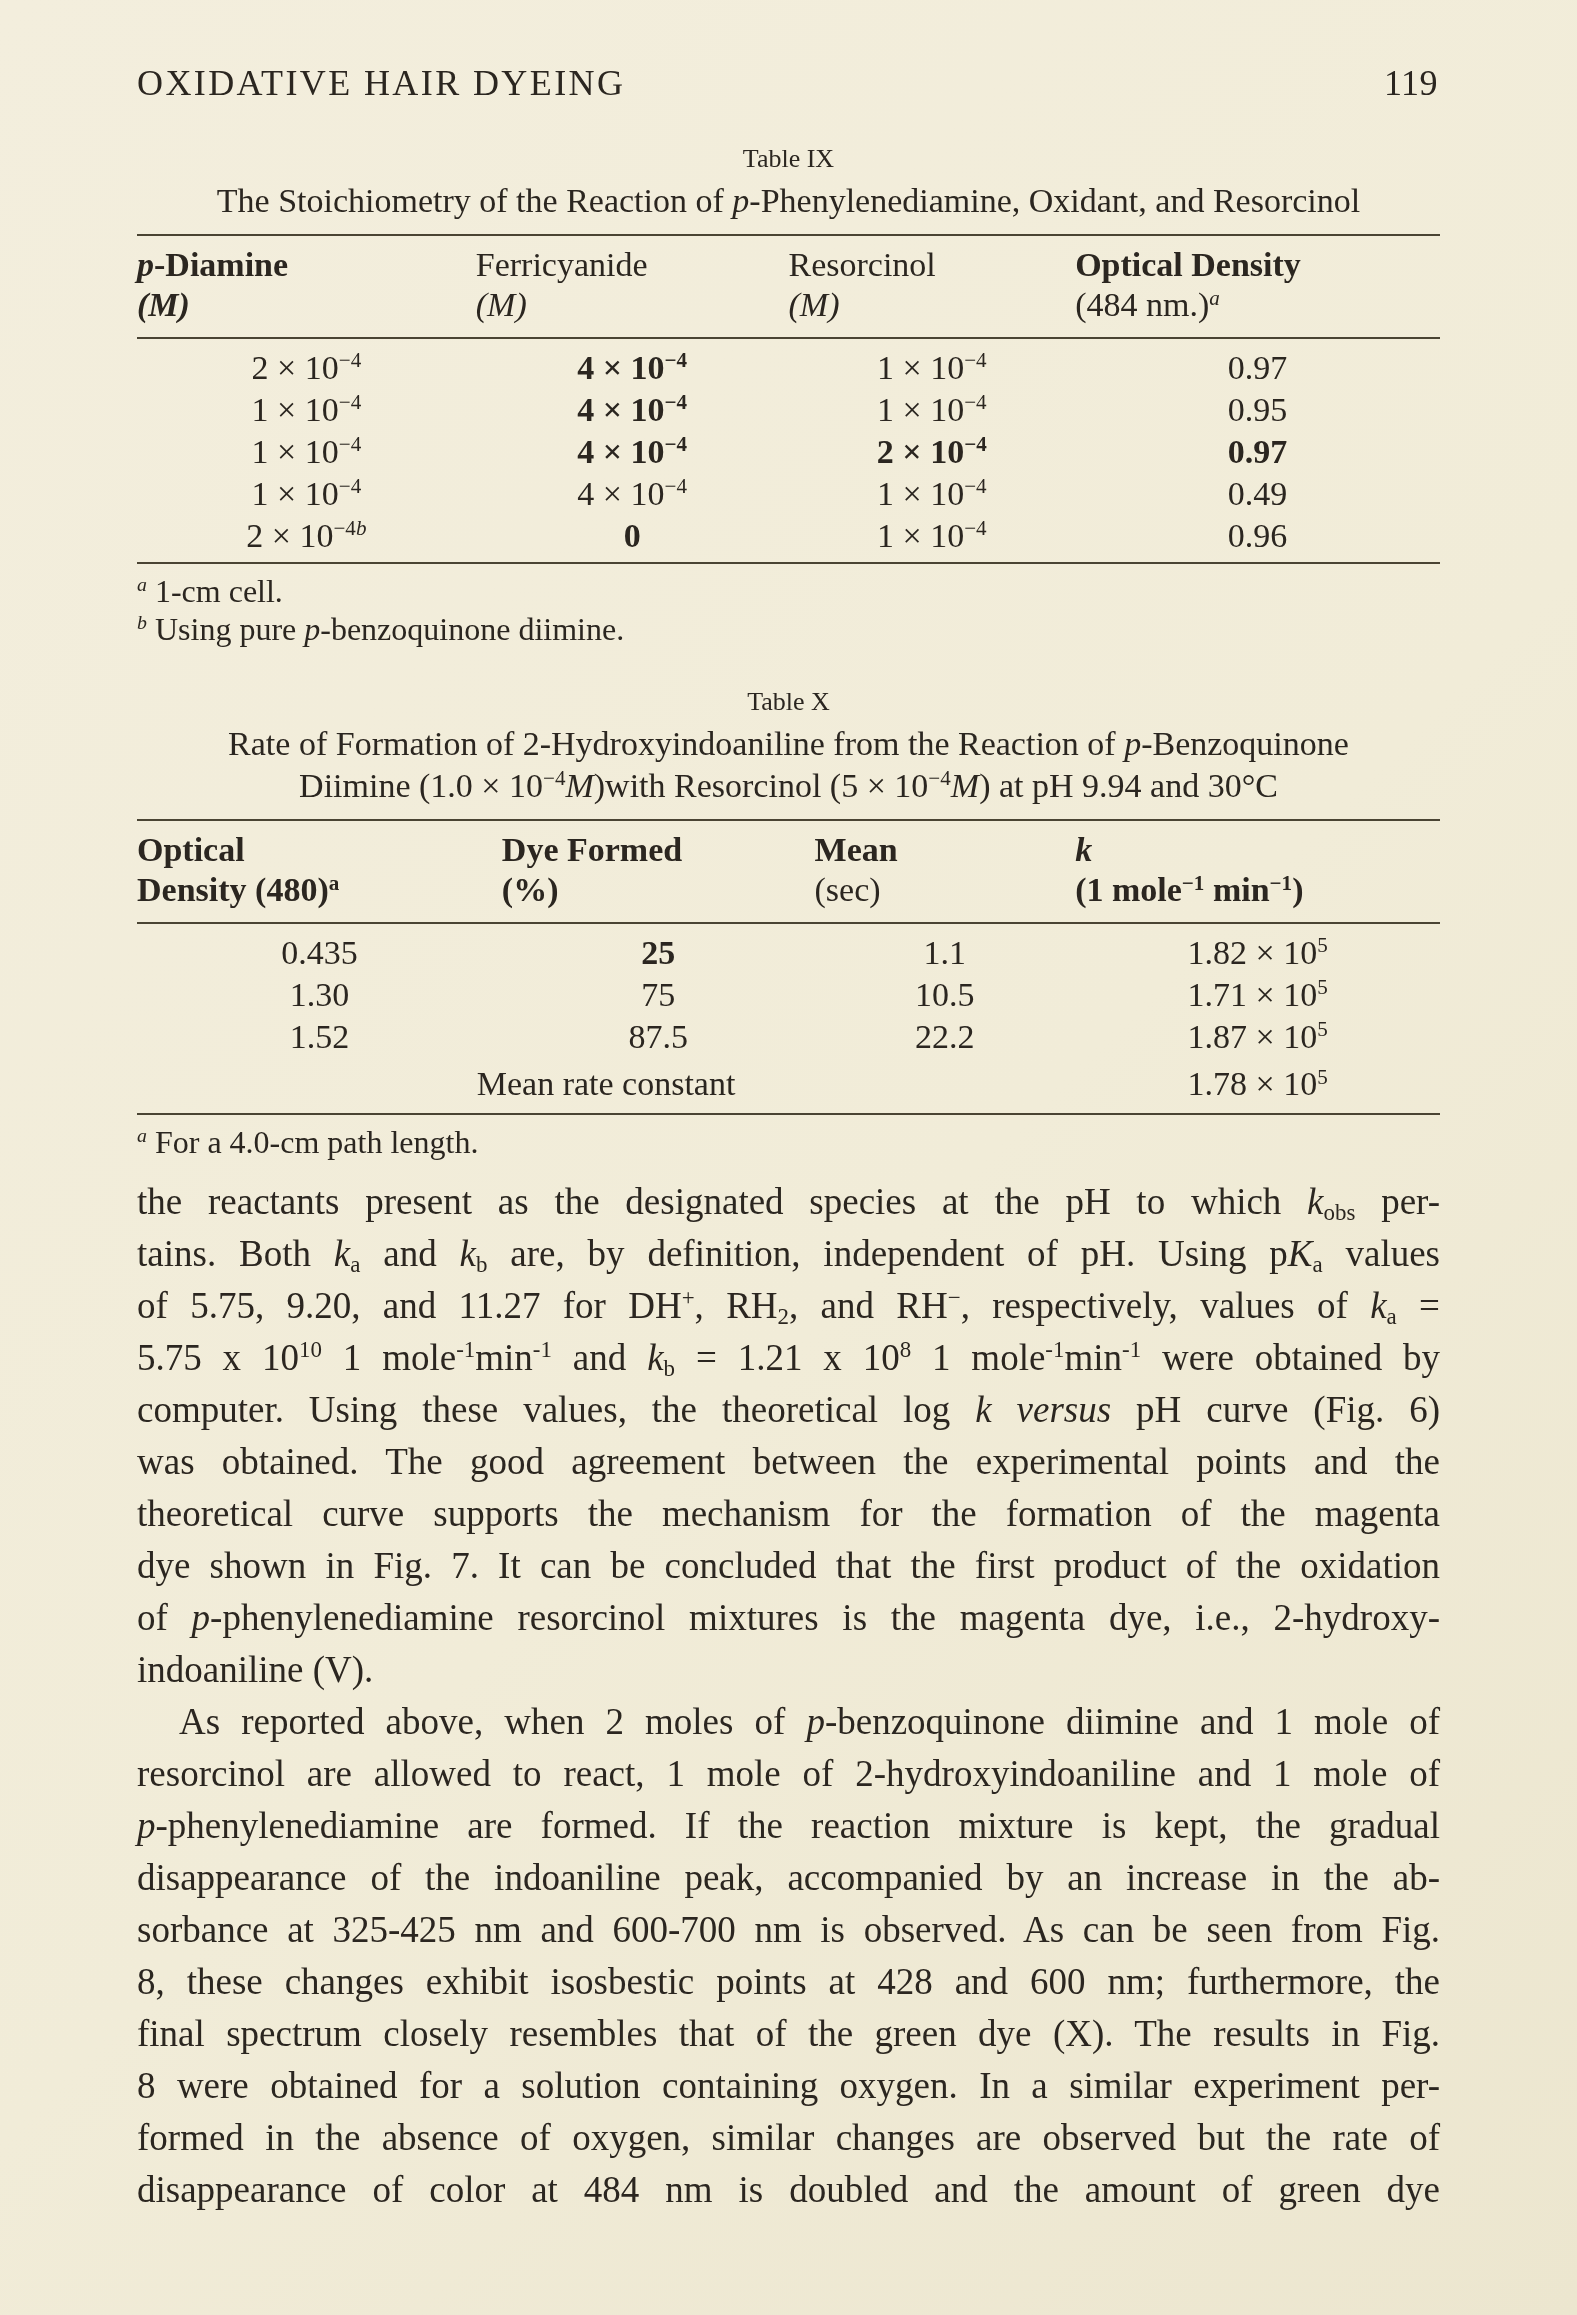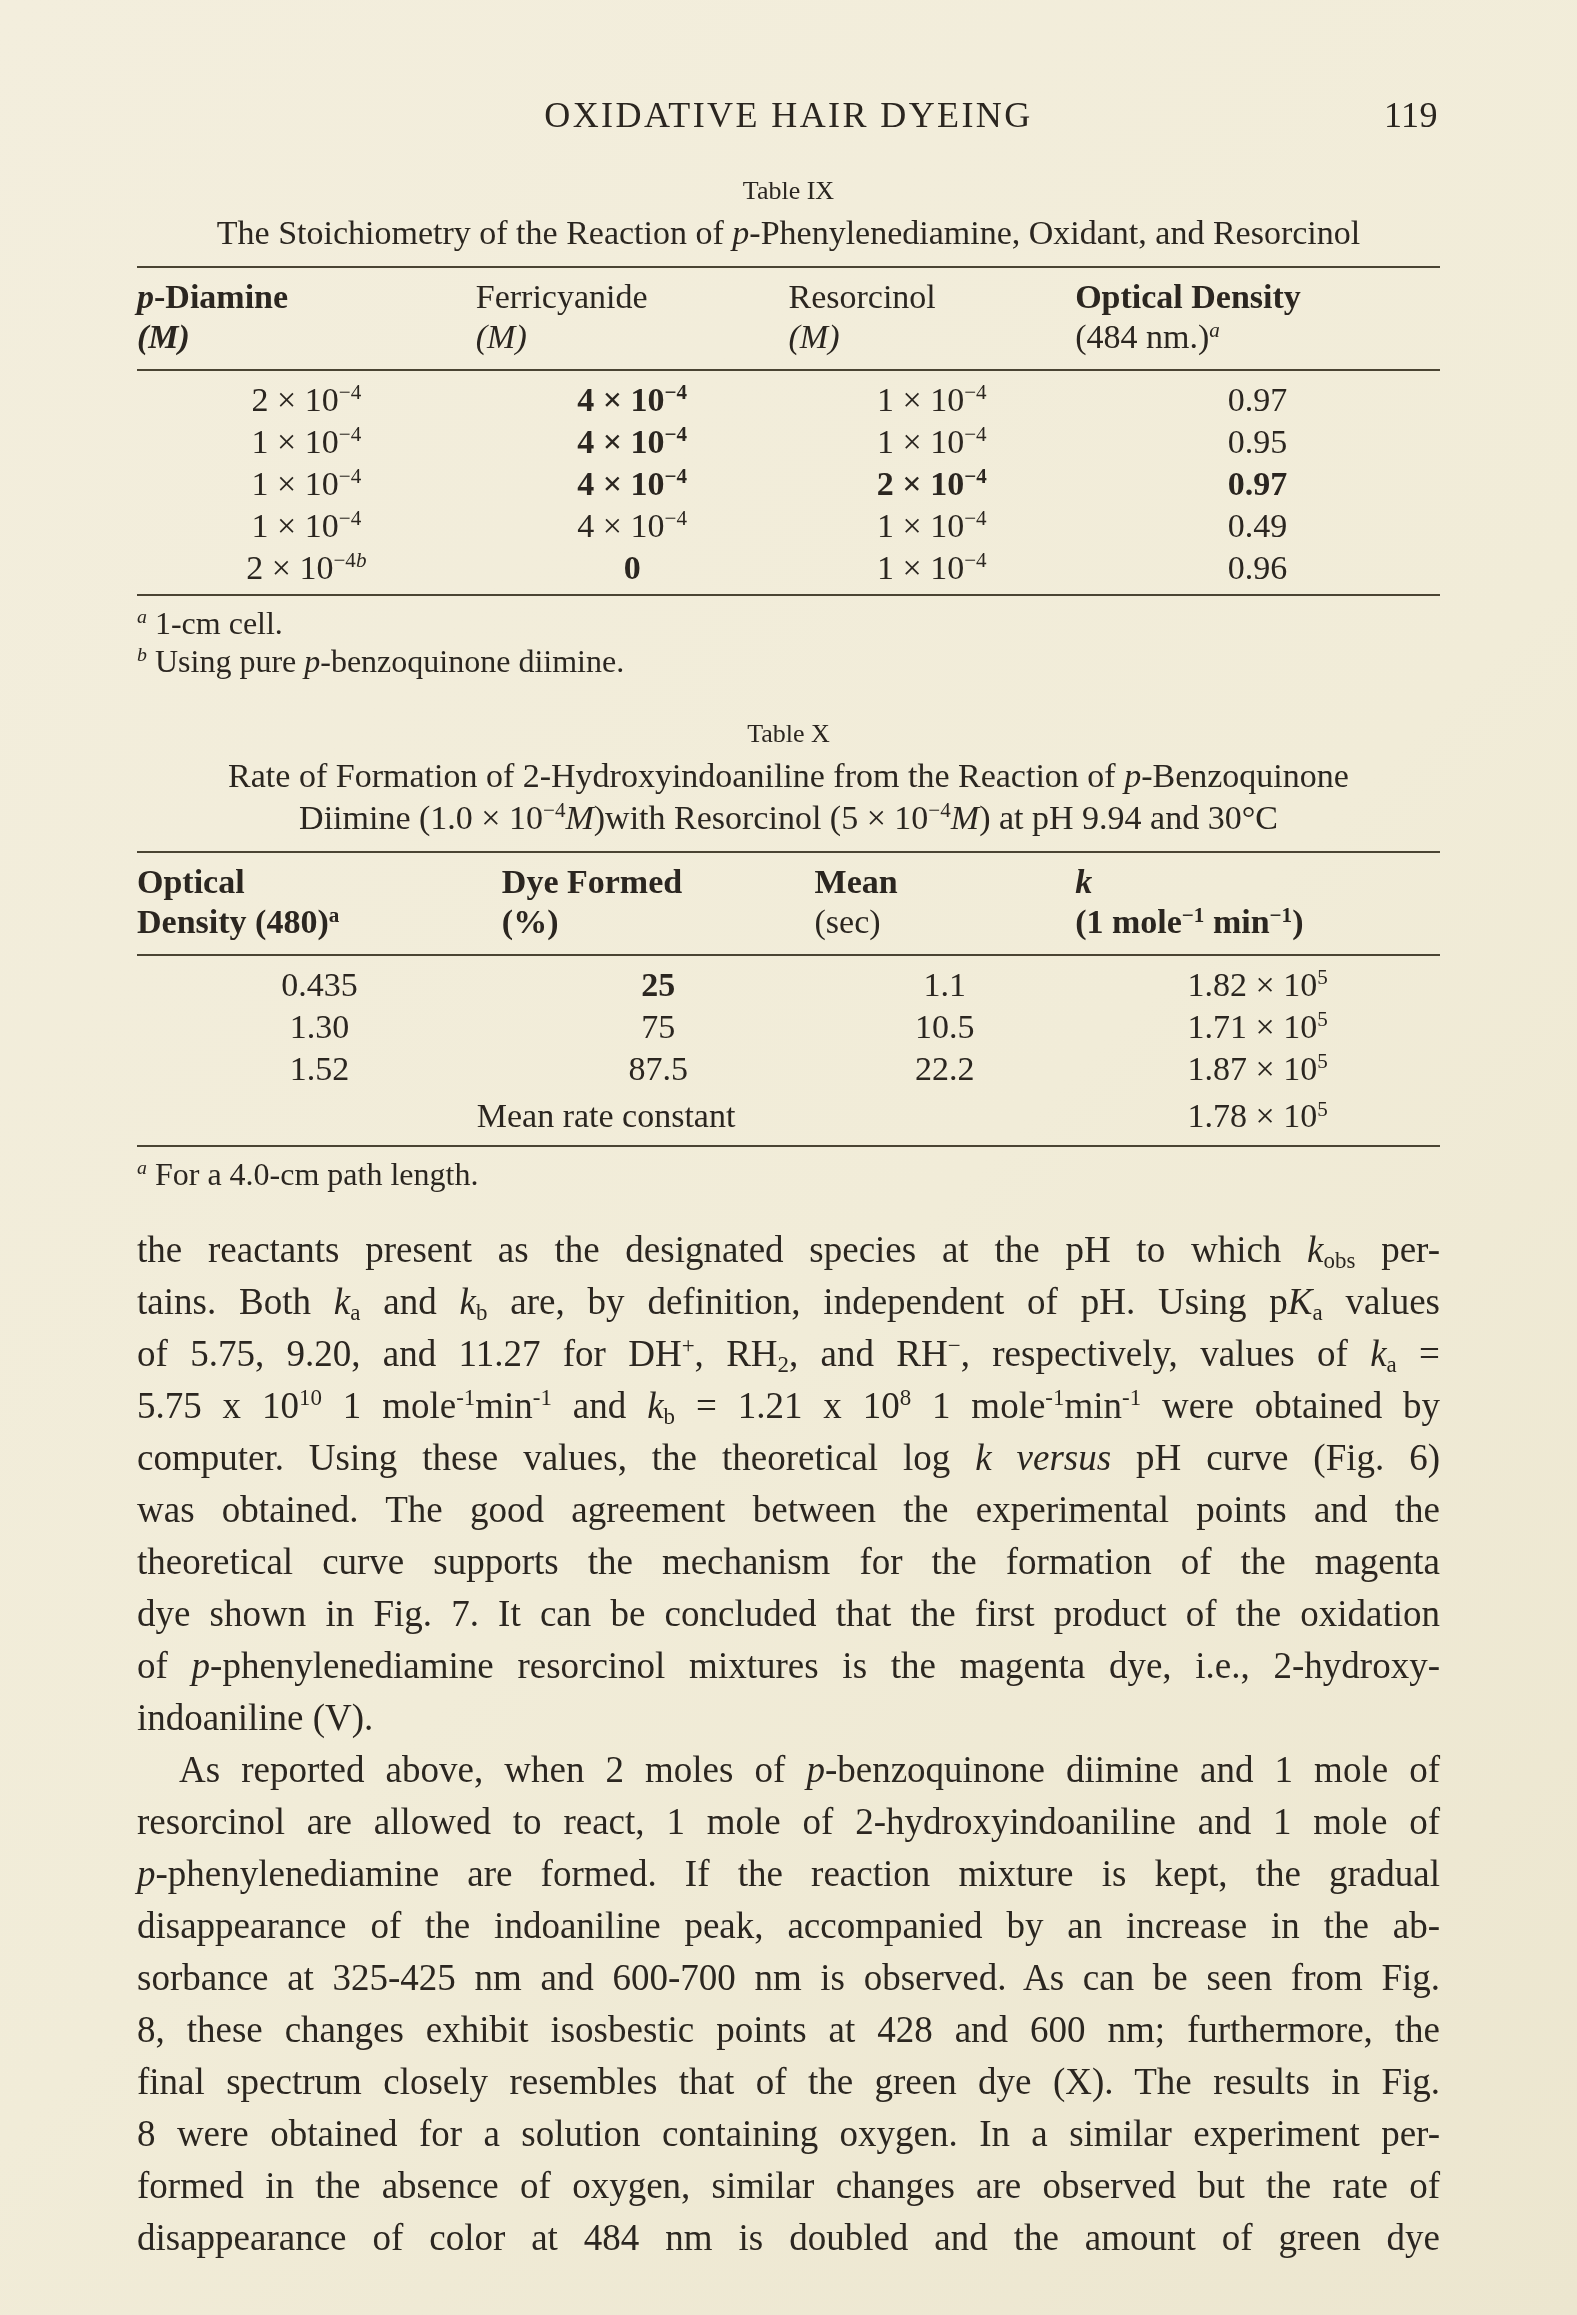--- a/index.html
+++ b/index.html
@@ -16,22 +16,22 @@
     overflow: hidden;
   }
   .content {
     position: absolute;
     left: 137px; top: 0;
     width: 1303px;
   }
   
   .running-head {
     position: relative;
-    margin-top: 93px;
-    text-align: center;
+    margin-top: 61px;
+    text-align: left;
     font-size: 36px;
     line-height: 44px;
     letter-spacing: 2.4px;
   }
   .page-number {
     position: absolute;
     right: 1.9px; top: 0;
     letter-spacing: 0.5px;
   }
   
@@ -78,21 +78,21 @@
     padding-right: 25px;
     white-space: nowrap;
   }
   .data-table tfoot td { padding-bottom: 7.7px; }
   .footnotes { margin-top: 7.7px; }
   .footnote {
     font-size: 32px;
     line-height: 38px;
   }
   
-  .body-text { margin-top: 31px; }
+  .body-text { margin-top: 15px; }
   .text-line {
     font-size: 37px;
     line-height: 52px;
     text-align: justify;
     text-align-last: justify;
   }
   .para-1 .text-line:last-child { text-align-last: left; }
   .para-2 .text-line:first-child { text-indent: 42px; }
   sup {
     font-size: 62%;

